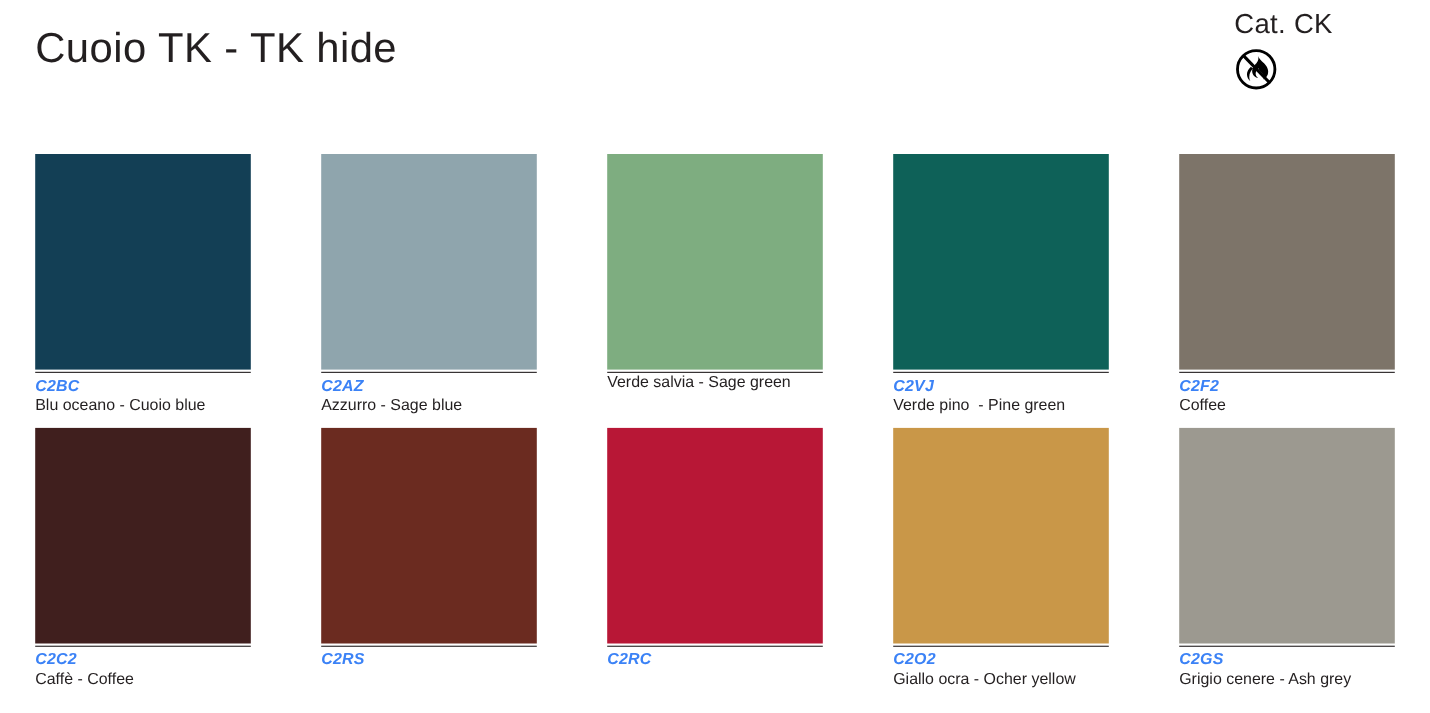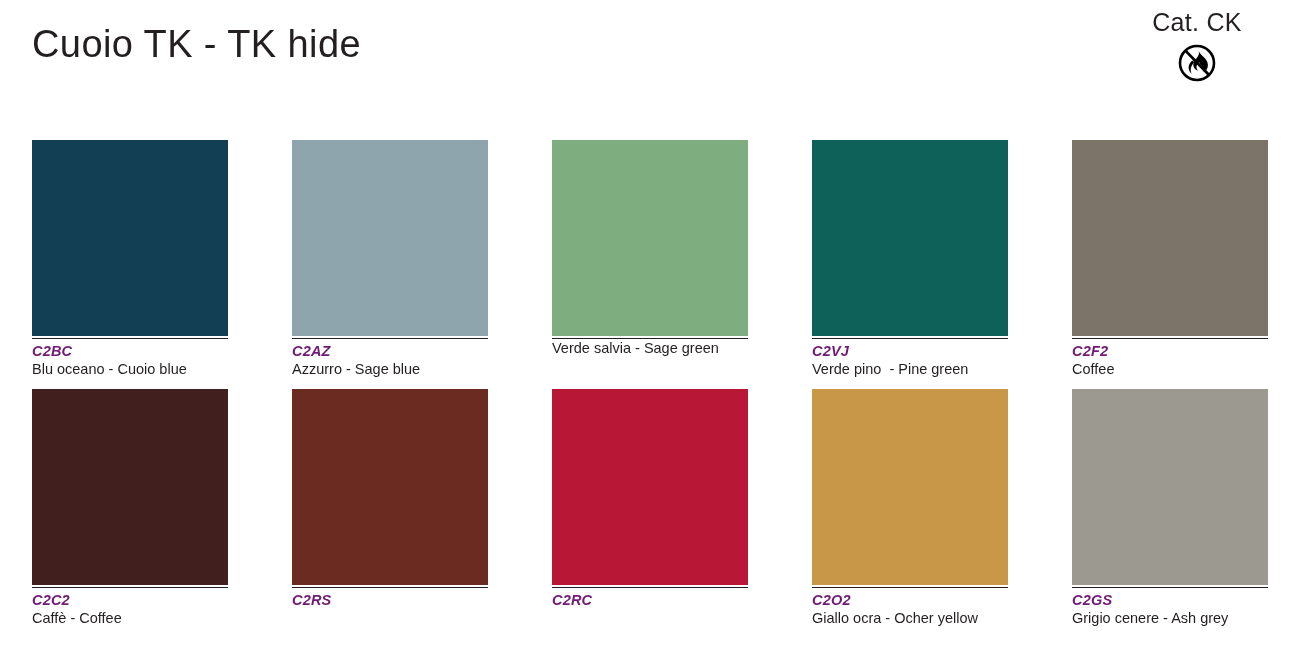--- a/index.html
+++ b/index.html
@@ -42,21 +42,21 @@
     color: #231f20;
     white-space: nowrap;
     line-height: 1.2;
     text-align: center;
   }
   .cat-block {
     position: absolute;
     right: 28px;
     top: 8px;
     width: 150px;
-    text-align: center;
+    text-align: left;
   }
   .cat-label {
     font-size: 25px;
     font-weight: 400;
     color: #231f20;
     line-height: 1.15;
     letter-spacing: 0.3px;
   }
   .cat-icon-wrap {
     margin-top: 6px;
@@ -88,21 +88,21 @@
     width: 196px;
     height: 1px;
     background: #231f20;
     margin-top: 2px;
   }
   .code {
     font-size: 14.5px;
     font-weight: bold;
     font-style: italic;
     letter-spacing: 0.2px;
-    color: #701a75;
+    color: #3b82f6;
     margin-top: 3px;
     line-height: 1.25;
   }
   .name {
     font-size: 14.5px;
     font-weight: 400;
     color: #231f20;
     line-height: 1.3;
     margin-top: 0px;
     white-space: pre-wrap;

